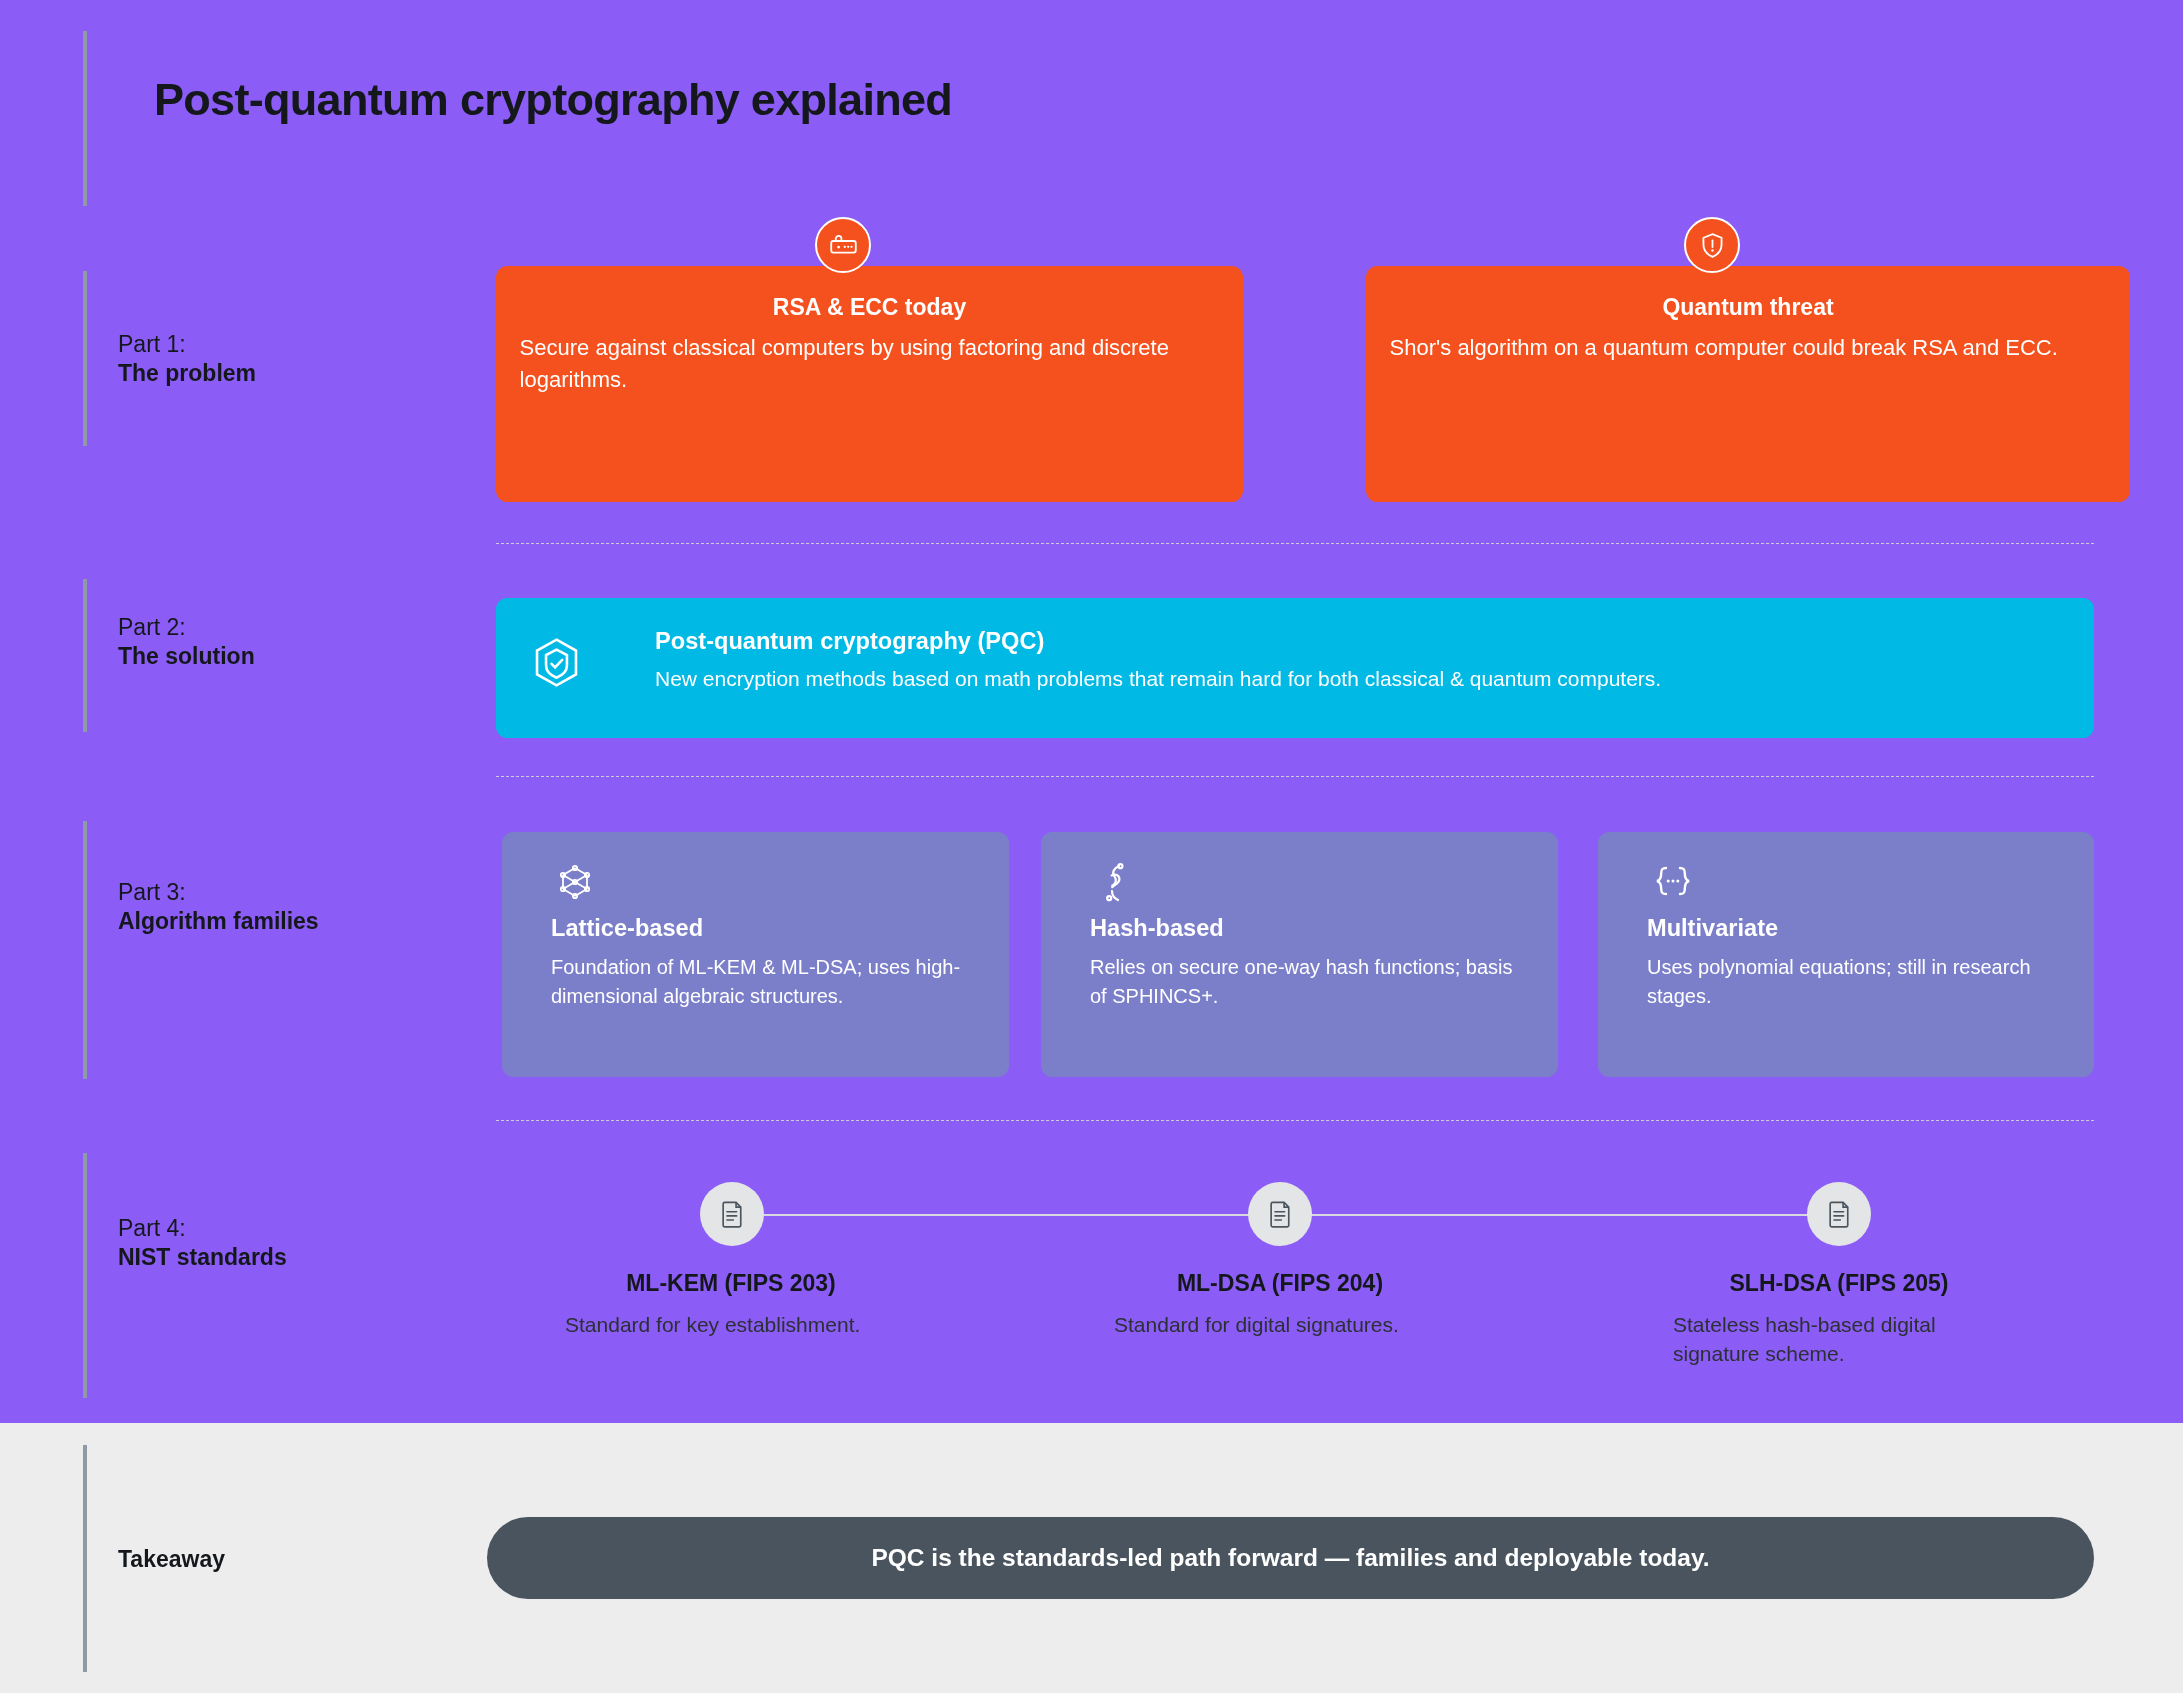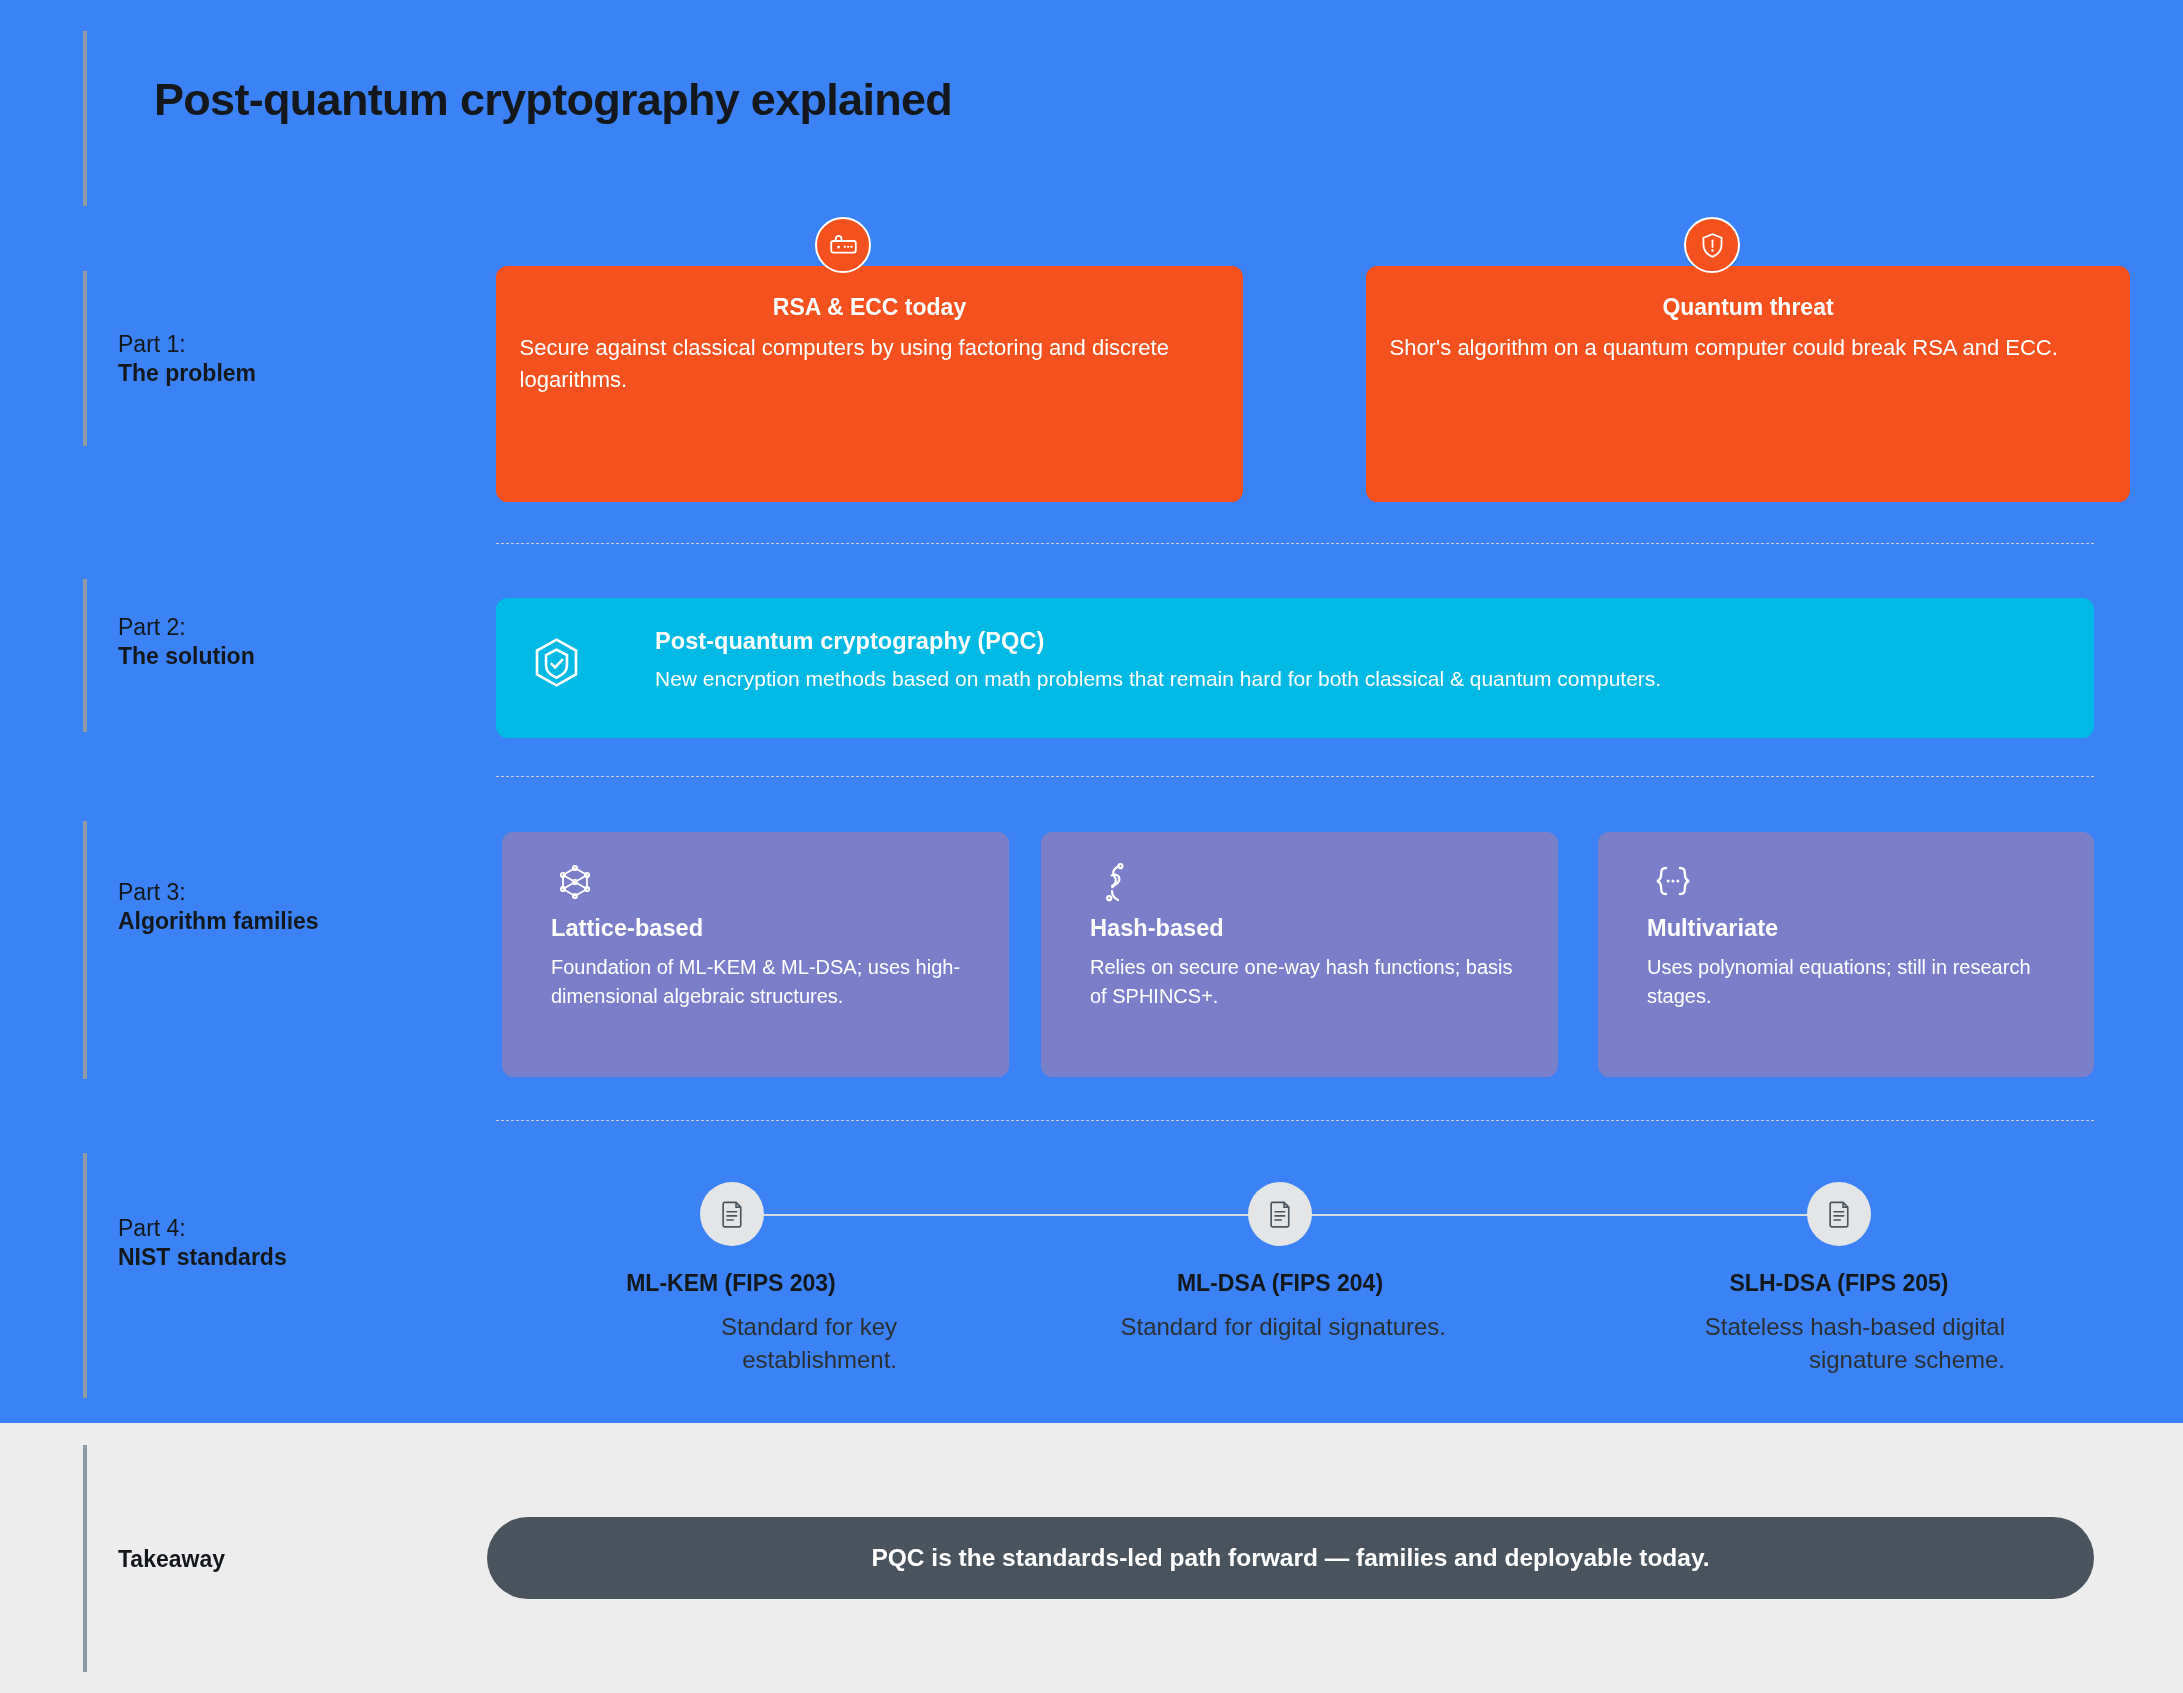--- a/index.html
+++ b/index.html
@@ -2,21 +2,21 @@
 <html style="font-size:7px"><head>
 <meta charset="utf-8">
 <style>
   * { box-sizing: border-box; margin: 0; padding: 0; }
   html, body {
     width: 2183px; height: 1693px;
     background: #ffffff;
     font-family: "Liberation Sans", sans-serif;
     overflow: hidden;
   }
-  .page { position: relative; width: 2183px; height: 1693px; background: #3b82f6; }
+  .page { position: relative; width: 2183px; height: 1693px; background: #8b5cf6; }
 
   
   .title-rule {
     position: absolute; left: 83px; top: 31px;
     width: 3.5px; height: 175px; background: #8f9aa6;
   }
   .page-title {
     position: absolute; left: 154px; top: 74px;
     font-size: 45px; font-weight: bold; color: #14181c;
     letter-spacing: -0.7px;
@@ -91,22 +91,22 @@
   }
   .std-circle {
     position: absolute; width: 64px; height: 64px; border-radius: 50%;
     background: #e3e5e7; display:flex; align-items:center; justify-content:center;
   }
   .std-title {
     position: absolute; font-size: 23px; font-weight: bold; color: #14181c;
     text-align: center; width: 332px;
   }
   .std-body {
-    position: absolute; font-size: 24px; color: #2b3034; line-height: 1.36;
-    text-align: right; width: 332px;
+    position: absolute; font-size: 21px; color: #2b3034; line-height: 1.36;
+    text-align: left; width: 332px;
   }
 
   
   .takeaway-band {
     position: absolute; left: 0; top: 1423px; width: 2183px; height: 270px;
     background: #ededed;
   }
   .takeaway-rail {
     position: absolute; left: 83px; top: 1445px; width: 3.5px; height: 227px;
     background: #8f9aa6;

